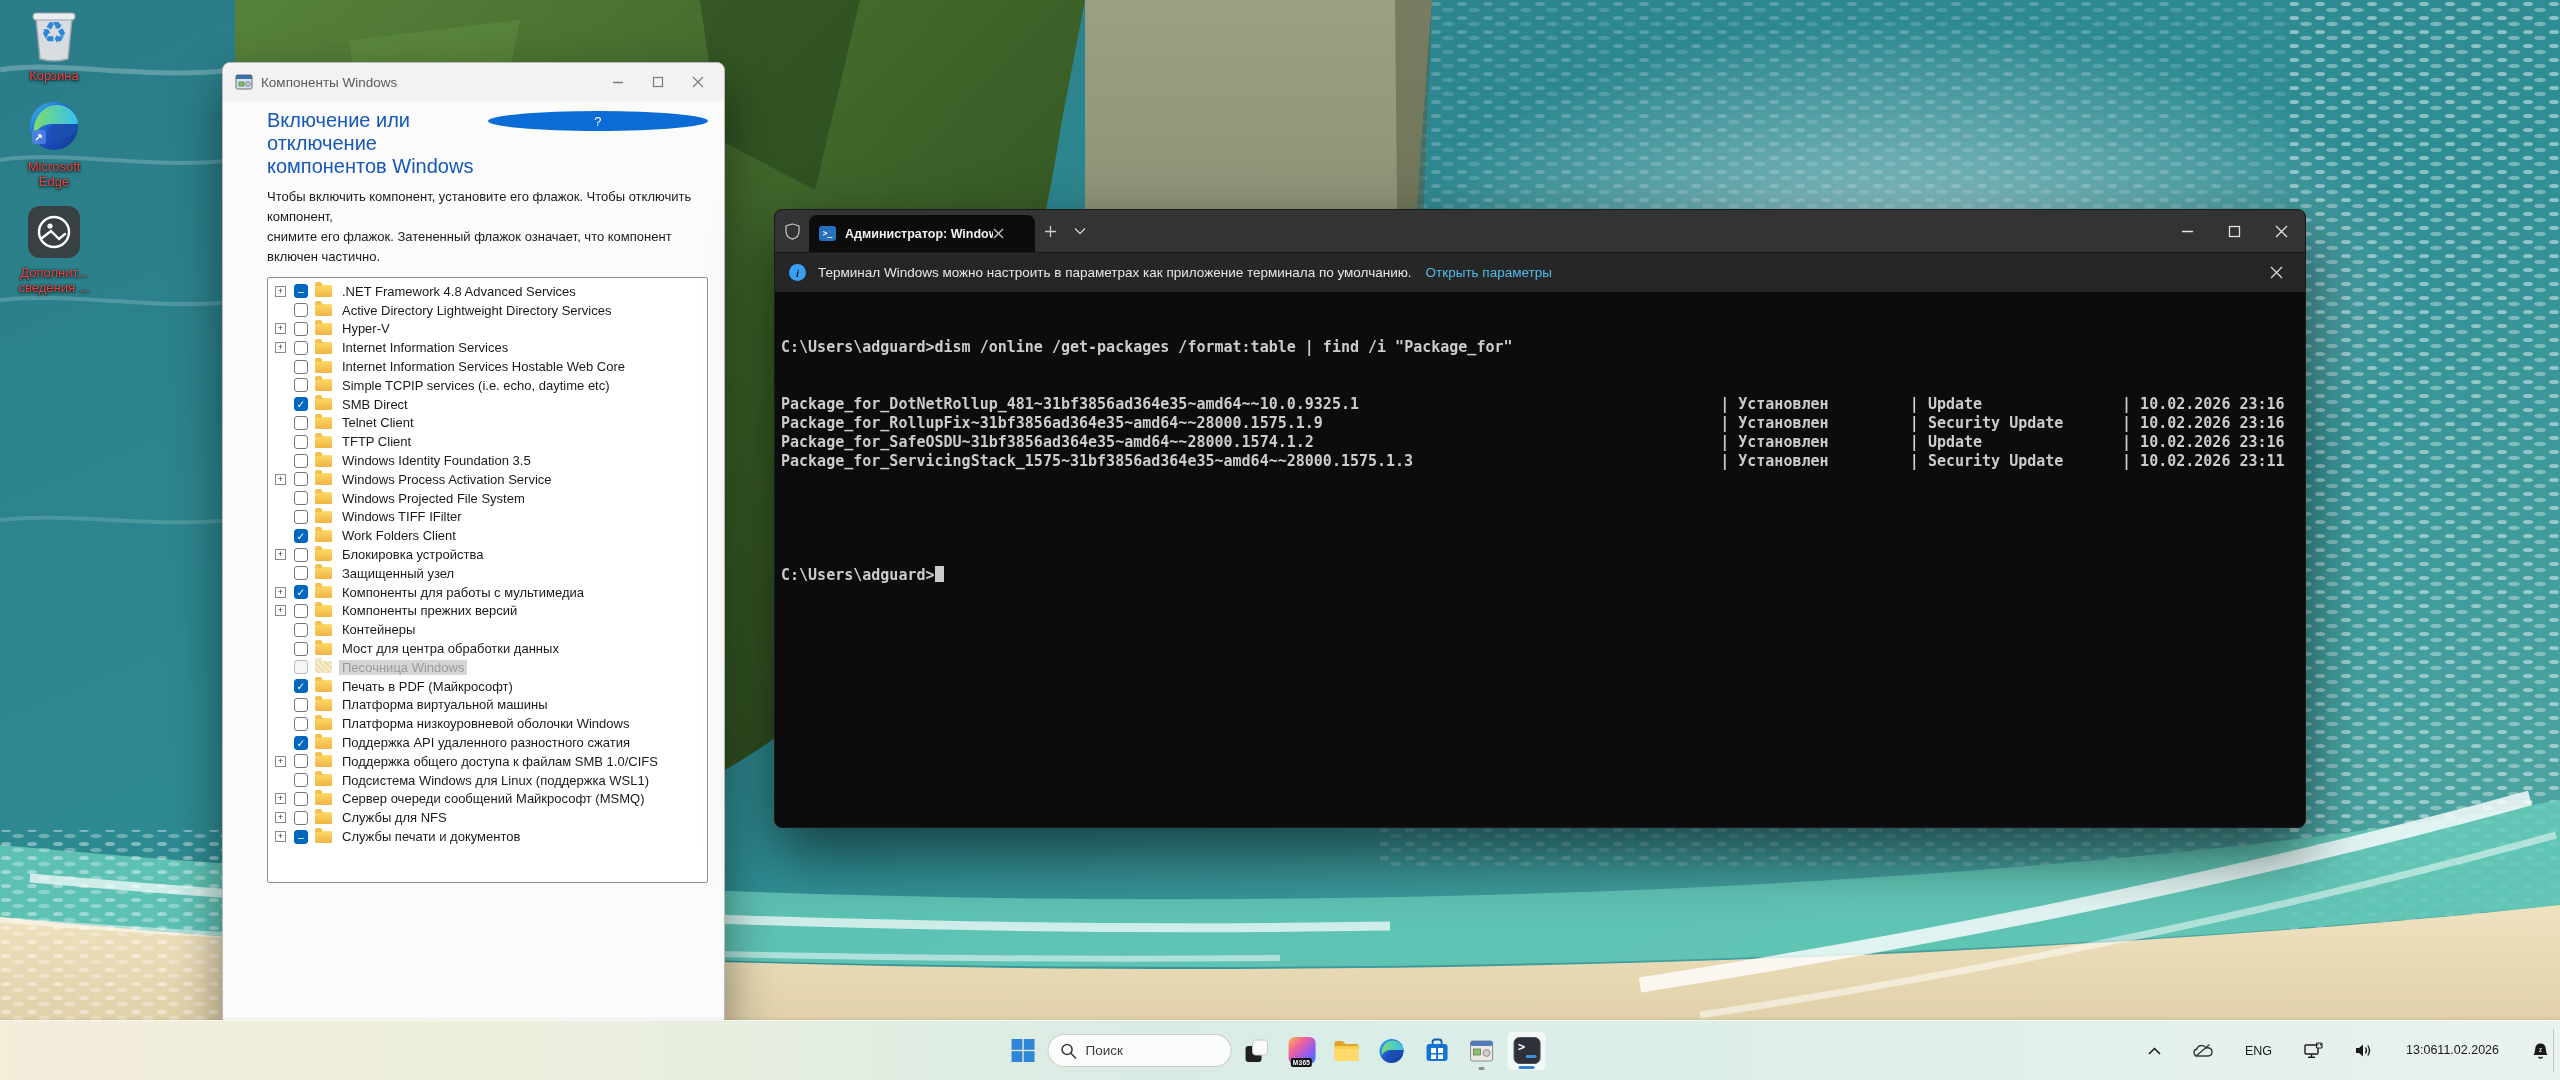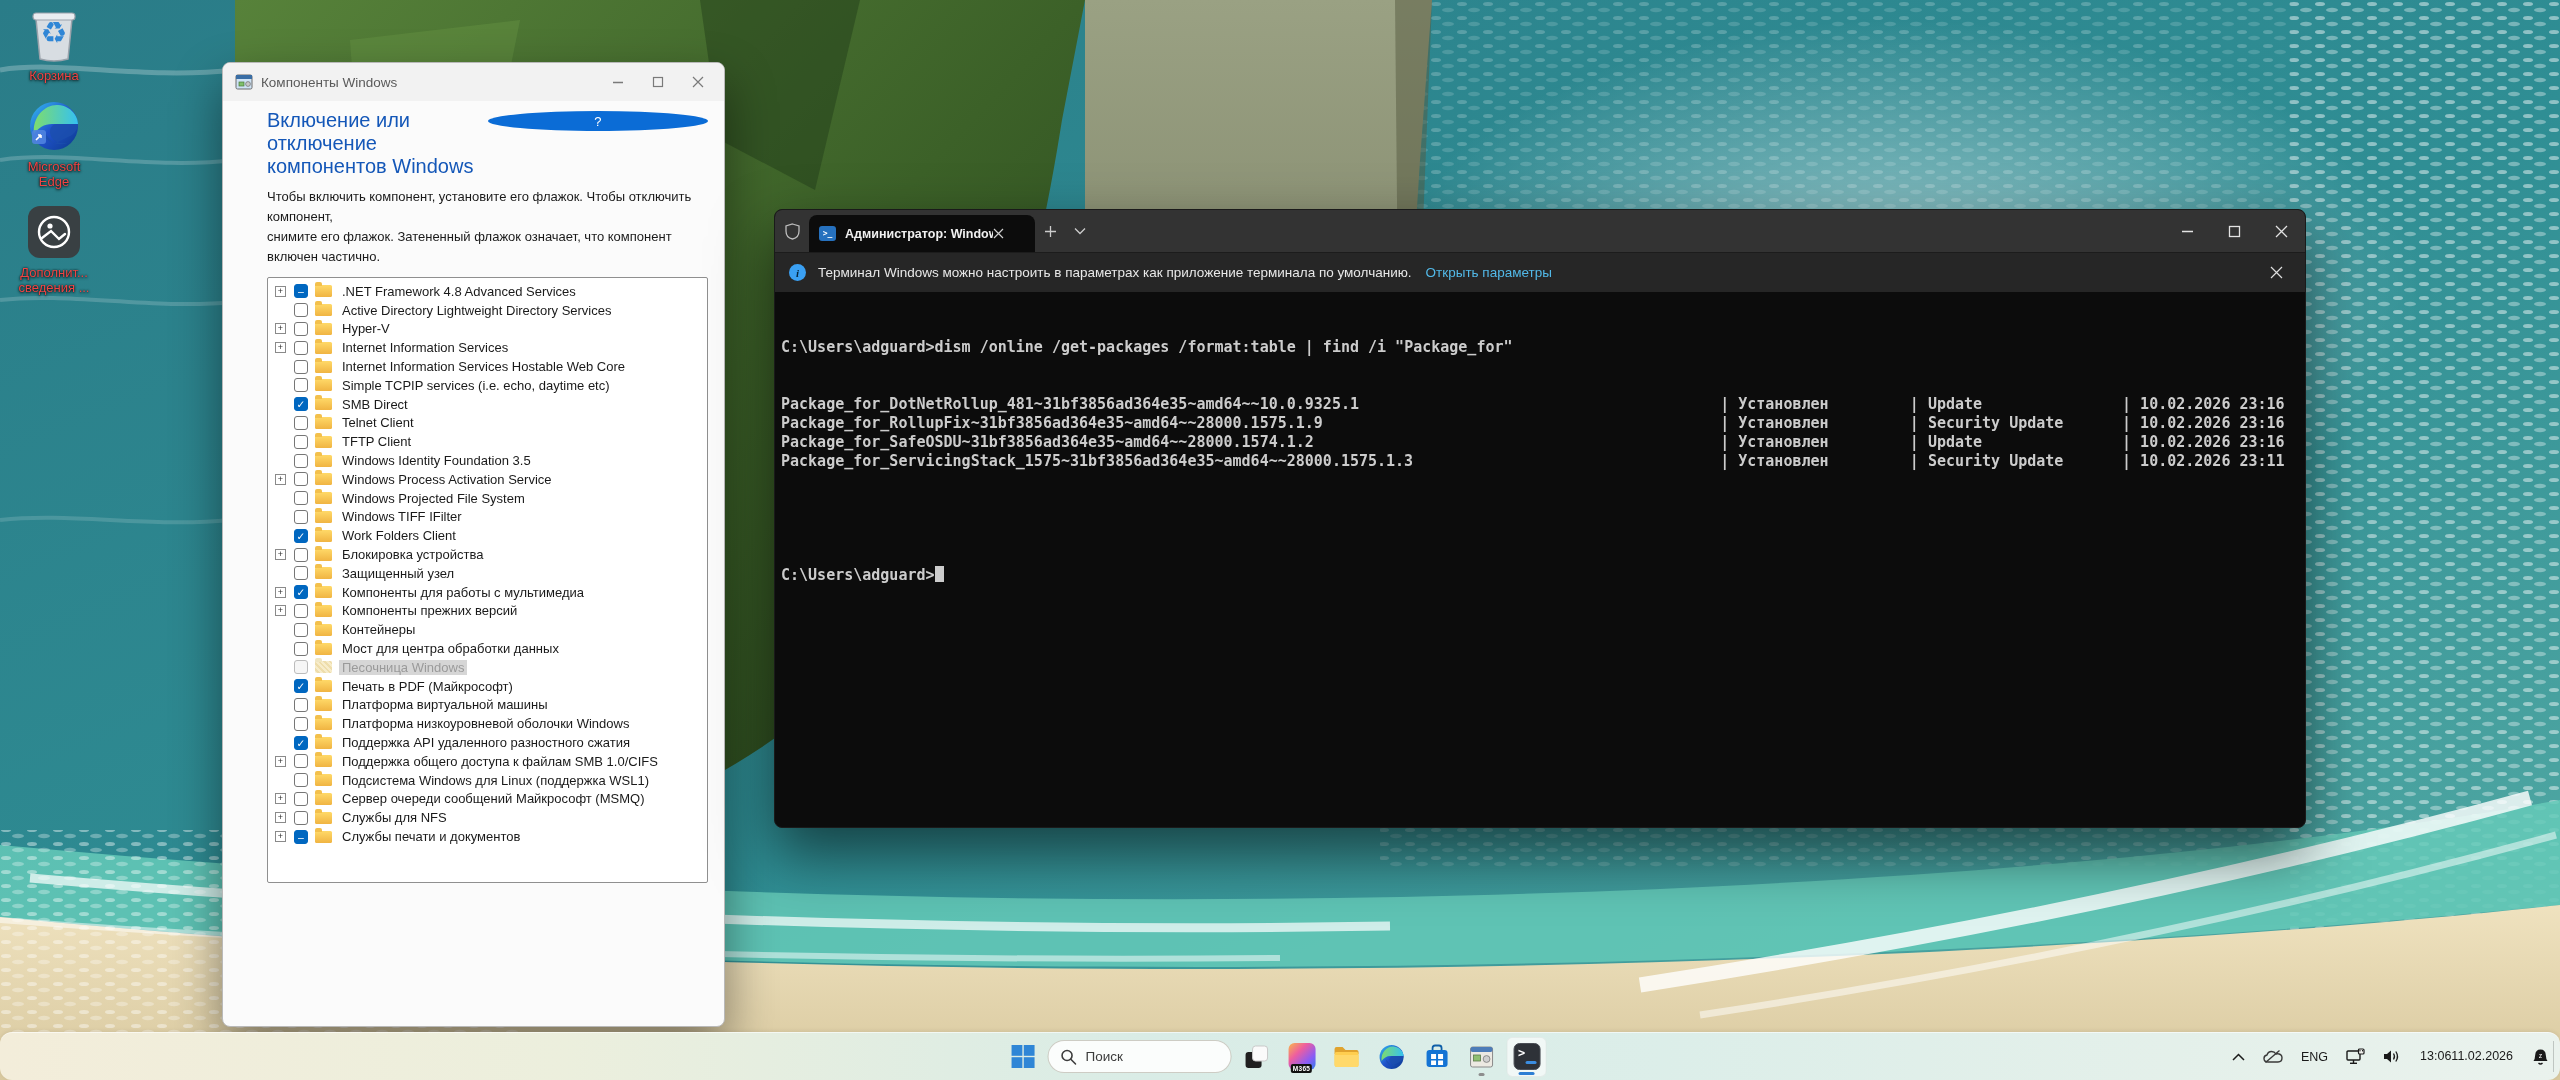--- a/index.html
+++ b/index.html
@@ -74,43 +74,43 @@
   .term-content{padding:8px 6px 0 6px;font-family:"DejaVu Sans Mono",monospace;font-size:15px;
     line-height:19px;color:#cccccc;white-space:pre;}
   .trow{display:flex;font-weight:bold;}
   .trow .c-name{width:104ch;flex:none;}
   .trow .c-status{width:21ch;flex:none;}
   .trow .c-type{width:23.5ch;flex:none;}
   .blankline{height:19px;}
   .cursor{display:inline-block;width:9px;height:16px;background:#cccccc;vertical-align:-3px;}
 
   
-  .taskbar{position:absolute;left:0;right:0;bottom:0;height:48px;
+  .taskbar{position:absolute;left:0;right:0;bottom:0;height:60px;
     background:linear-gradient(90deg,#f3edda 0%,#ecefdd 22%,#d9ece6 45%,#dceee9 65%,#e4f0ea 85%,#eaf2ed 100%);
-    border-top:1px solid rgba(255,255,255,.6);box-shadow:0 -1px 4px rgba(0,0,0,.08);border-radius:12px;}
+    border-top:1px solid rgba(255,255,255,.6);box-shadow:0 -1px 4px rgba(0,0,0,.08);}
   .tb-center{position:absolute;left:50%;top:0;bottom:0;transform:translateX(-51%);display:flex;
     align-items:center;gap:5px;}
   .tb-btn{position:relative;width:40px;height:40px;border-radius:6px;display:flex;align-items:center;
     justify-content:center;}
   .tb-btn.active{background:rgba(255,255,255,.6);border:1px solid rgba(0,0,0,.05);}
   .tb-ind{position:absolute;bottom:1px;left:50%;transform:translateX(-50%);width:6px;height:3px;
     border-radius:2px;background:#8d8d8d;}
   .tb-btn.active .tb-ind{width:16px;background:#2d7fd4;}
   .search-pill{height:33px;width:184px;border-radius:17px;background:rgba(255,255,255,.88);
     border:1px solid rgba(160,155,140,.5);display:flex;align-items:center;padding:0 12px;gap:9px;}
   .search-text{font-size:13.5px;color:#3c3c3c;}
   .m365{width:27px;height:27px;border-radius:6px;background:linear-gradient(135deg,#f9b84a 0%,#ee5e9f 35%,#8a5cf5 70%,#2f7fe8 100%);position:relative;}
   .m365 .badge{position:absolute;left:50%;transform:translateX(-50%);bottom:-3px;background:#111;
     color:#fff;font-size:6.5px;font-weight:bold;padding:1px 2px;border-radius:2px;letter-spacing:.3px;}
   .term-app{width:27px;height:27px;border-radius:6px;background:#2e3238;position:relative;
     border:1px solid #4a4e55;}
   .term-app .gt{position:absolute;left:4px;top:2px;color:#fff;font-size:12px;font-weight:bold;
     font-family:"DejaVu Sans Mono",monospace;}
   .term-app .bar{position:absolute;right:3px;bottom:5px;width:11px;height:3px;border-radius:1.5px;background:#3b8de0;}
-  .tb-right{position:absolute;right:4px;top:0;bottom:0;display:flex;align-items:center;gap:4px;}
+  .tb-right{position:absolute;right:4px;top:0;bottom:0;display:flex;align-items:center;gap:18px;}
   .tray-item{height:40px;display:flex;align-items:center;justify-content:center;padding:0 7px;border-radius:6px;}
   .tray-text{font-size:12.5px;color:#1a1a1a;}
   .clock{display:flex;align-items:flex-end;justify-content:center;
     font-size:12.5px;line-height:15px;color:#1a1a1a;padding:0 8px;}
   .show-desktop{position:absolute;right:0;top:8px;bottom:8px;width:3px;border-left:1px solid rgba(0,0,0,.18);}
 </style>
 </head>
 <body>
 
 <div class="screen">

